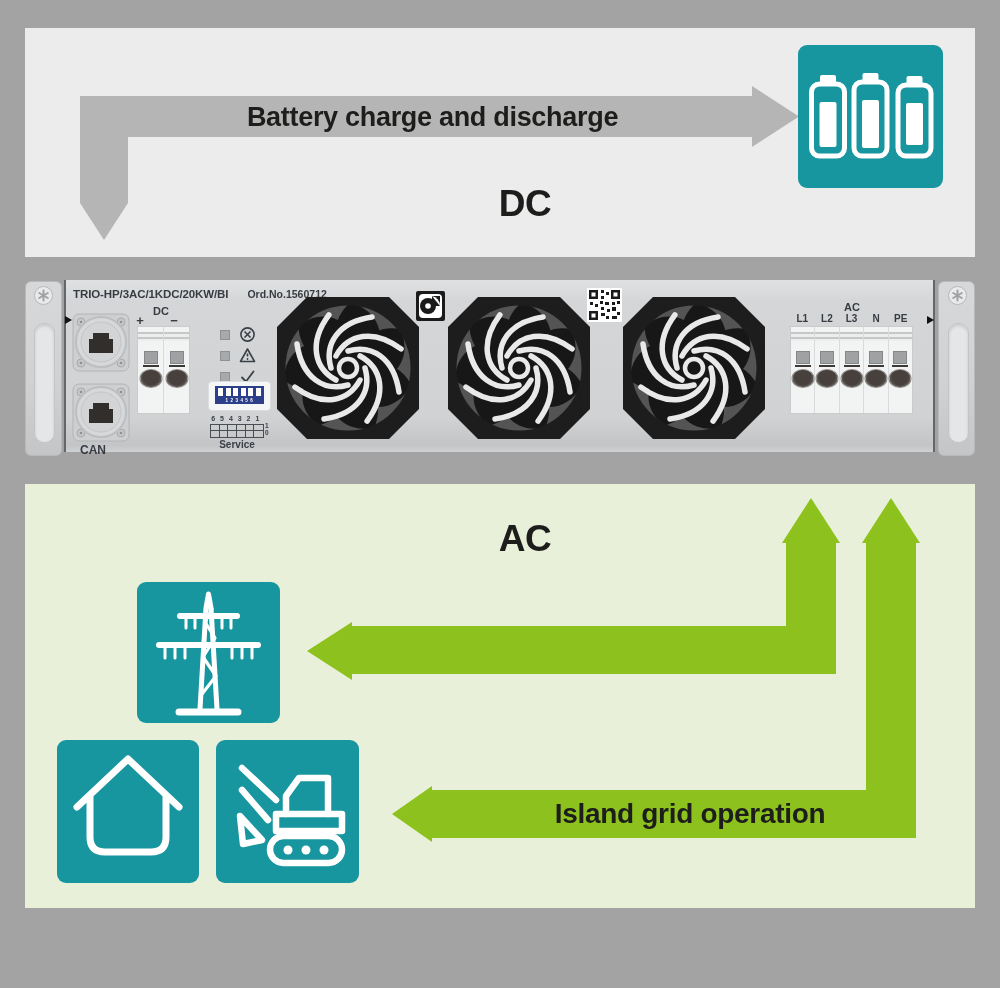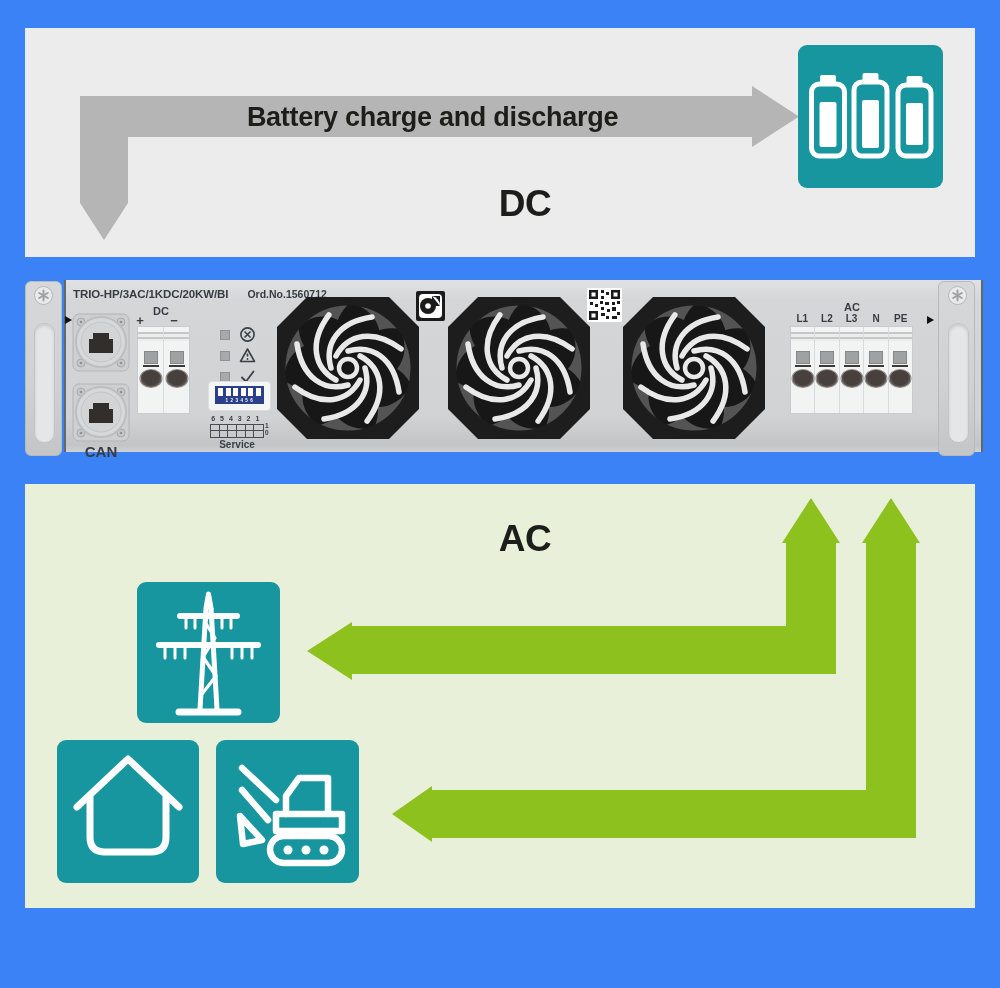--- a/index.html
+++ b/index.html
@@ -1,32 +1,32 @@
 <!DOCTYPE html>
 <html><head>
 <meta charset="utf-8">
 <style>
   html,body{margin:0;padding:0;background:#fff;}
-  .scene{position:relative;width:1000px;height:988px;background:#3b82f6;overflow:hidden;
+  .scene{position:relative;width:1000px;height:988px;background:#a3a3a3;overflow:hidden;
          font-family:"Liberation Sans",sans-serif;color:#1d1d1b;}
   .abs{position:absolute;}
   
   .sec-top{left:25px;top:28px;width:950px;height:229px;background:#ececec;}
   .sec-green{left:25px;top:484px;width:950px;height:424px;background:#e9f0d9;}
   .flow-label{font-weight:700;font-size:27px;letter-spacing:-.3px;text-align:center;}
   .big-title{font-weight:700;font-size:37px;letter-spacing:-.5px;text-align:center;}
   .icon-box{background:#17969f;border-radius:9px;}
   
   .device{left:25px;top:278px;width:950px;height:180px;}
   .bracket{background:linear-gradient(#d6d8da,#cfd1d3 60%,#c3c5c7);border-radius:6px;
            border:1px solid #b7b9bb;box-sizing:border-box;}
   .slot{background:#e5e6e8;border:1px solid #c2c4c6;border-radius:10px;
         box-shadow:inset 0 2px 3px rgba(0,0,0,.12);}
   .panel{background:linear-gradient(#dfe1e2,#d4d6d8 12%,#d0d2d4 80%,#c2c4c6 96%,#cfd1d3);
-         box-shadow:inset 2px 0 0 #63666a,inset -2px 0 0 #63666a;padding-left:48px;}
+         box-shadow:inset 2px 0 0 #63666a,inset -2px 0 0 #63666a;}
   .model{font-weight:700;font-size:11.5px;letter-spacing:-.1px;color:#373c42;white-space:nowrap;}
   .ordno{font-weight:700;font-size:10.5px;color:#373c42;white-space:nowrap;margin-left:9px;}
   .devlbl{font-weight:700;color:#373c42;text-align:center;}
   .pole-block{display:flex;background:#f2f3f3;border:1px solid #c9cbcd;box-sizing:border-box;}
   .pole{position:relative;flex:1;border-right:1px solid #d9dadb;}
   .pole:last-child{border-right:none;}
   .pole .lines{position:absolute;left:0;right:0;top:5px;height:9px;
       background:repeating-linear-gradient(#c5c7c9 0 2px,#eceded 2px 5px);}
   .pole .clamp{position:absolute;left:50%;transform:translateX(-50%);top:24px;width:12px;height:11px;
       background:#9fa1a3;border:1px solid #85878a;}
@@ -157,21 +157,21 @@
 
       <div class="abs wedge" style="left:1px;top:36px"></div>
       <div class="abs wedge" style="left:863px;top:36px"></div>
 
       <svg class="abs" style="left:8px;top:29px" width="58" height="63">
           <use href="#rj45"></use>
         </svg>
       <svg class="abs" style="left:8px;top:99px" width="58" height="63">
           <use href="#rj45"></use>
         </svg>
-      <div class="abs devlbl" style="left:8px;top:163px;width:58px;font-size:15px">CAN</div>
+      <div class="abs devlbl" style="left:0;top:163px;width:58px;font-size:12px">CAN</div>
 
       <div class="abs devlbl" style="left:79px;top:25px;width:36px;font-size:11px">DC</div>
       <div class="abs devlbl" style="left:68px;top:33px;width:16px;font-size:13px">+</div>
       <div class="abs devlbl" style="left:102px;top:33px;width:16px;font-size:13px">−</div>
       <div class="abs pole-block" style="left:73px;top:46px;width:53px;height:88px">
         <div class="pole">
             <div class="lines"></div>
             <div class="clamp"></div>
             <div class="cline"></div>
             <div class="hole"></div>
@@ -349,20 +349,21 @@
         <polygon points="757,59 815,59 786,14"></polygon>
 
         <rect x="407" y="306" width="484" height="48"></rect>
         <polygon points="407,302 407,358 367,330"></polygon>
         <rect x="841" y="59" width="50" height="295"></rect>
         <polygon points="837,59 895,59 866,14"></polygon>
       </g>
     </svg>
 
     <div class="abs big-title" style="left:425px;top:34px;width:150px">AC</div>
+    <div class="abs arrow-label" style="left:430px;top:306px;width:470px;height:48px;line-height:48px">Island grid operation</div>
 
     <div class="abs icon-box" style="left:112px;top:98px;width:143px;height:141px">
       <svg width="143" height="141">
         <g stroke="#fff" fill="none" stroke-linecap="round" stroke-linejoin="round">
           <path d="M42,130 H101" stroke-width="7"></path>
           <path d="M63,127 L69,26 L71.5,12 L74,26 L80,127" stroke-width="5"></path>
           <path d="M65,112 L79,94 L66,75 L78,56 L68,40 L75,27" stroke-width="3.2"></path>
           <path d="M43,34 H100" stroke-width="6"></path>
           <g stroke-width="3">
             <path d="M49,37 v9"></path>

